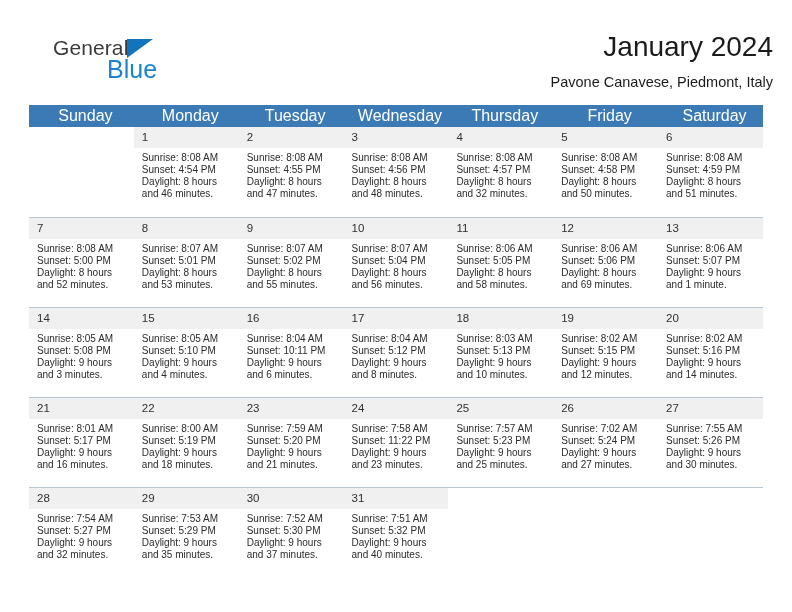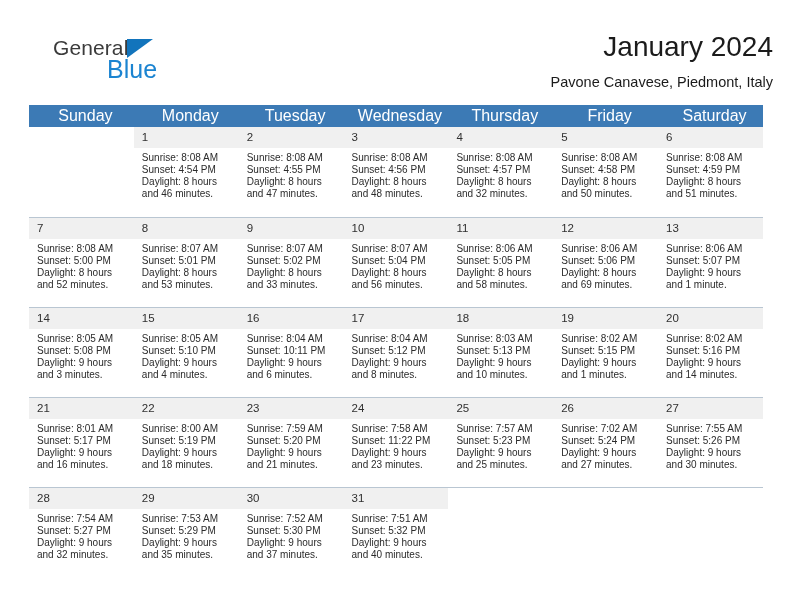--- a/index.html
+++ b/index.html
@@ -238,21 +238,21 @@
               <div>Daylight: 8 hours</div>
               <div>and 53 minutes.</div>
             </div>
           </td>
           <td>
             <span class="daynum">9</span>
             <div class="info">
               <div>Sunrise: 8:07 AM</div>
               <div>Sunset: 5:02 PM</div>
               <div>Daylight: 8 hours</div>
-              <div>and 33 minutes.</div>
+              <div>and 55 minutes.</div>
             </div>
           </td>
           <td>
             <span class="daynum">10</span>
             <div class="info">
               <div>Sunrise: 8:07 AM</div>
               <div>Sunset: 5:04 PM</div>
               <div>Daylight: 8 hours</div>
               <div>and 56 minutes.</div>
             </div>
@@ -330,21 +330,21 @@
               <div>Daylight: 9 hours</div>
               <div>and 10 minutes.</div>
             </div>
           </td>
           <td>
             <span class="daynum">19</span>
             <div class="info">
               <div>Sunrise: 8:02 AM</div>
               <div>Sunset: 5:15 PM</div>
               <div>Daylight: 9 hours</div>
-              <div>and 1 minutes.</div>
+              <div>and 12 minutes.</div>
             </div>
           </td>
           <td>
             <span class="daynum">20</span>
             <div class="info">
               <div>Sunrise: 8:02 AM</div>
               <div>Sunset: 5:16 PM</div>
               <div>Daylight: 9 hours</div>
               <div>and 14 minutes.</div>
             </div>

